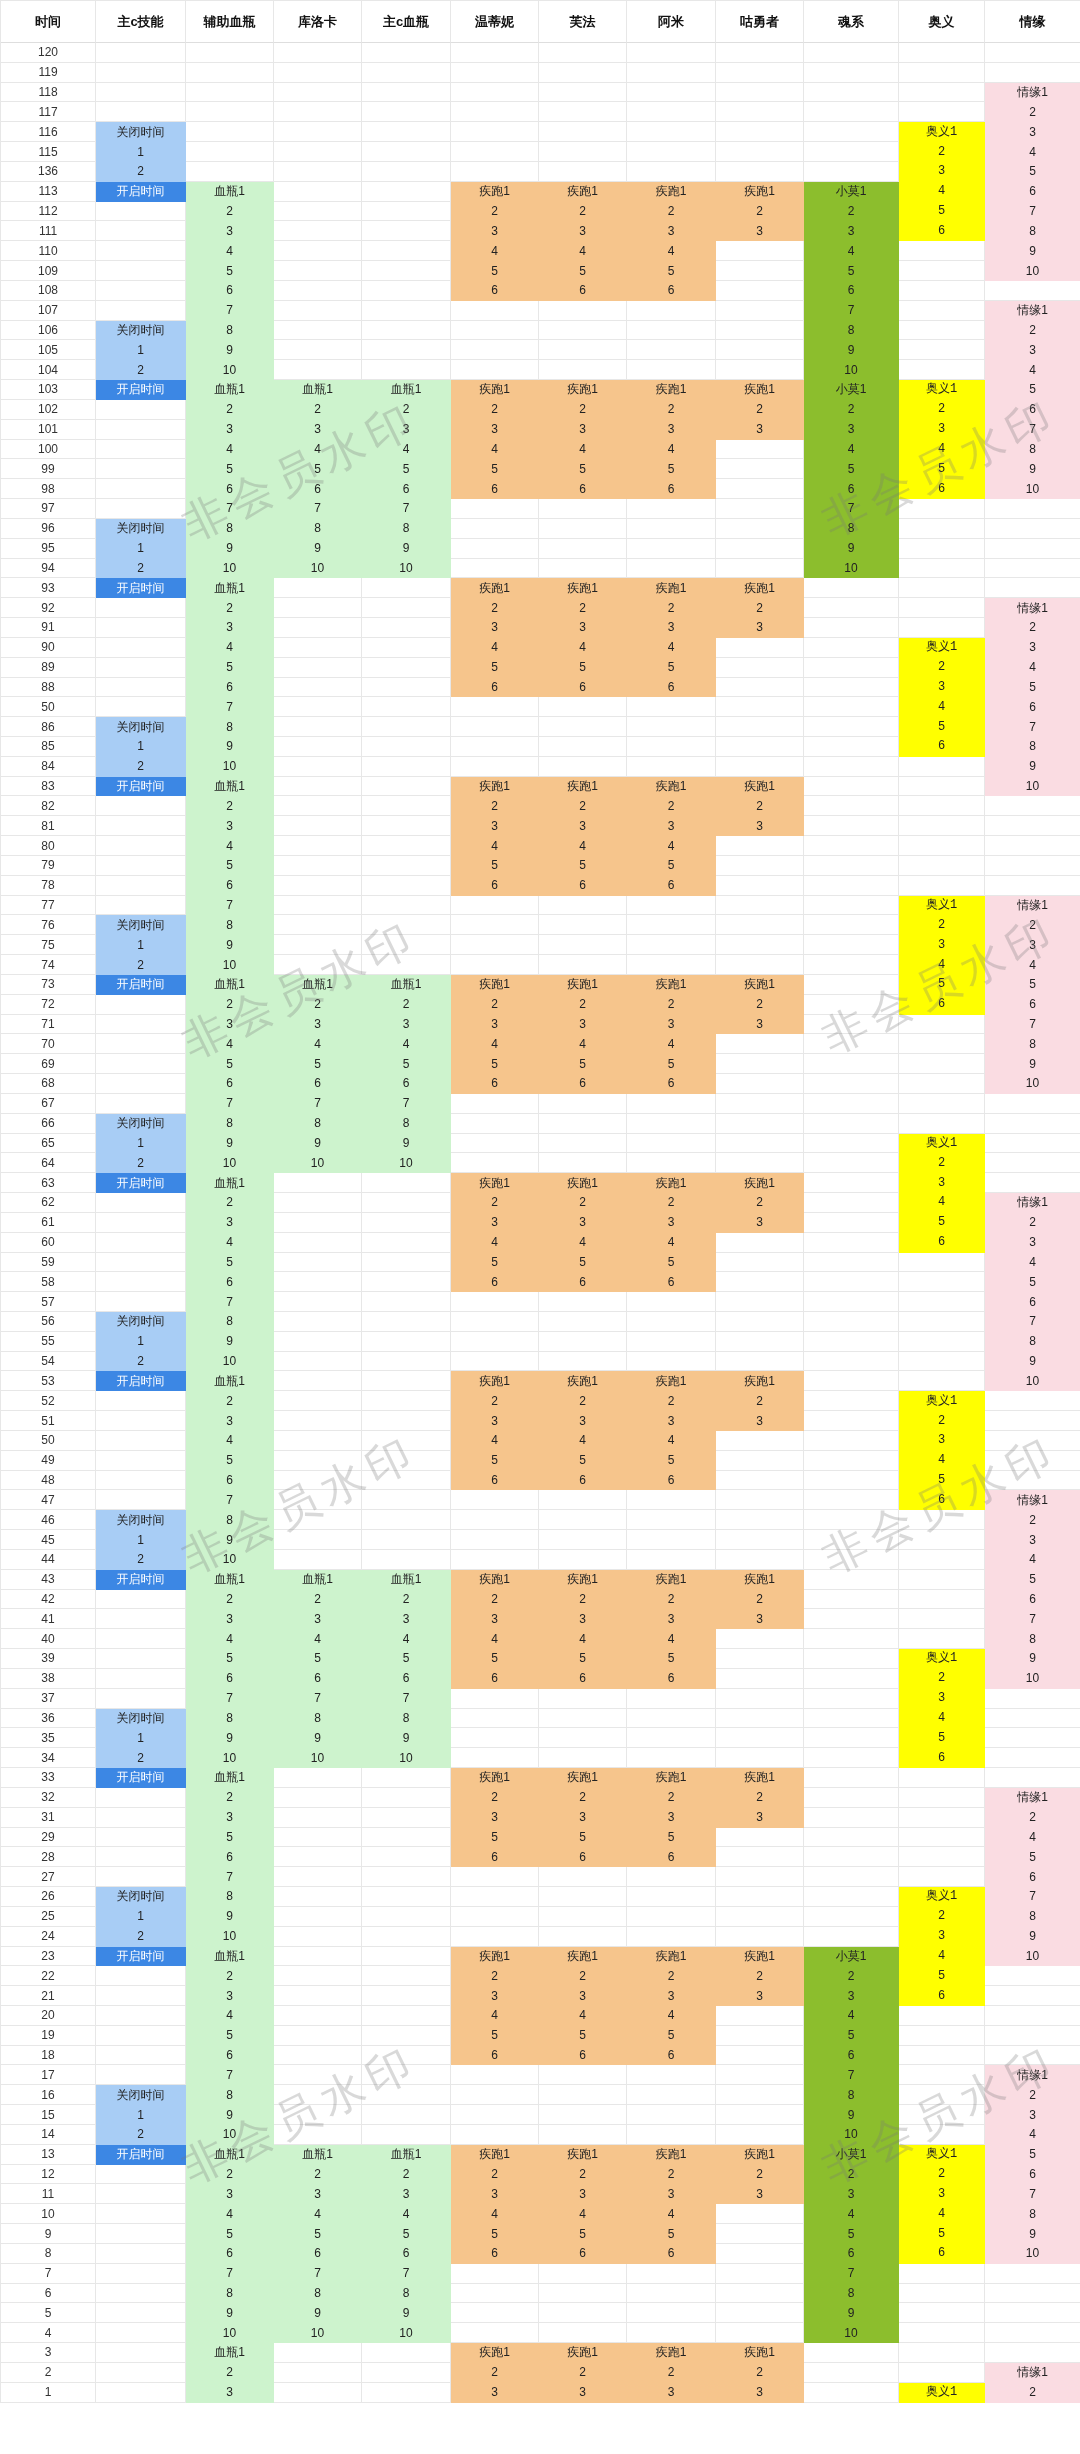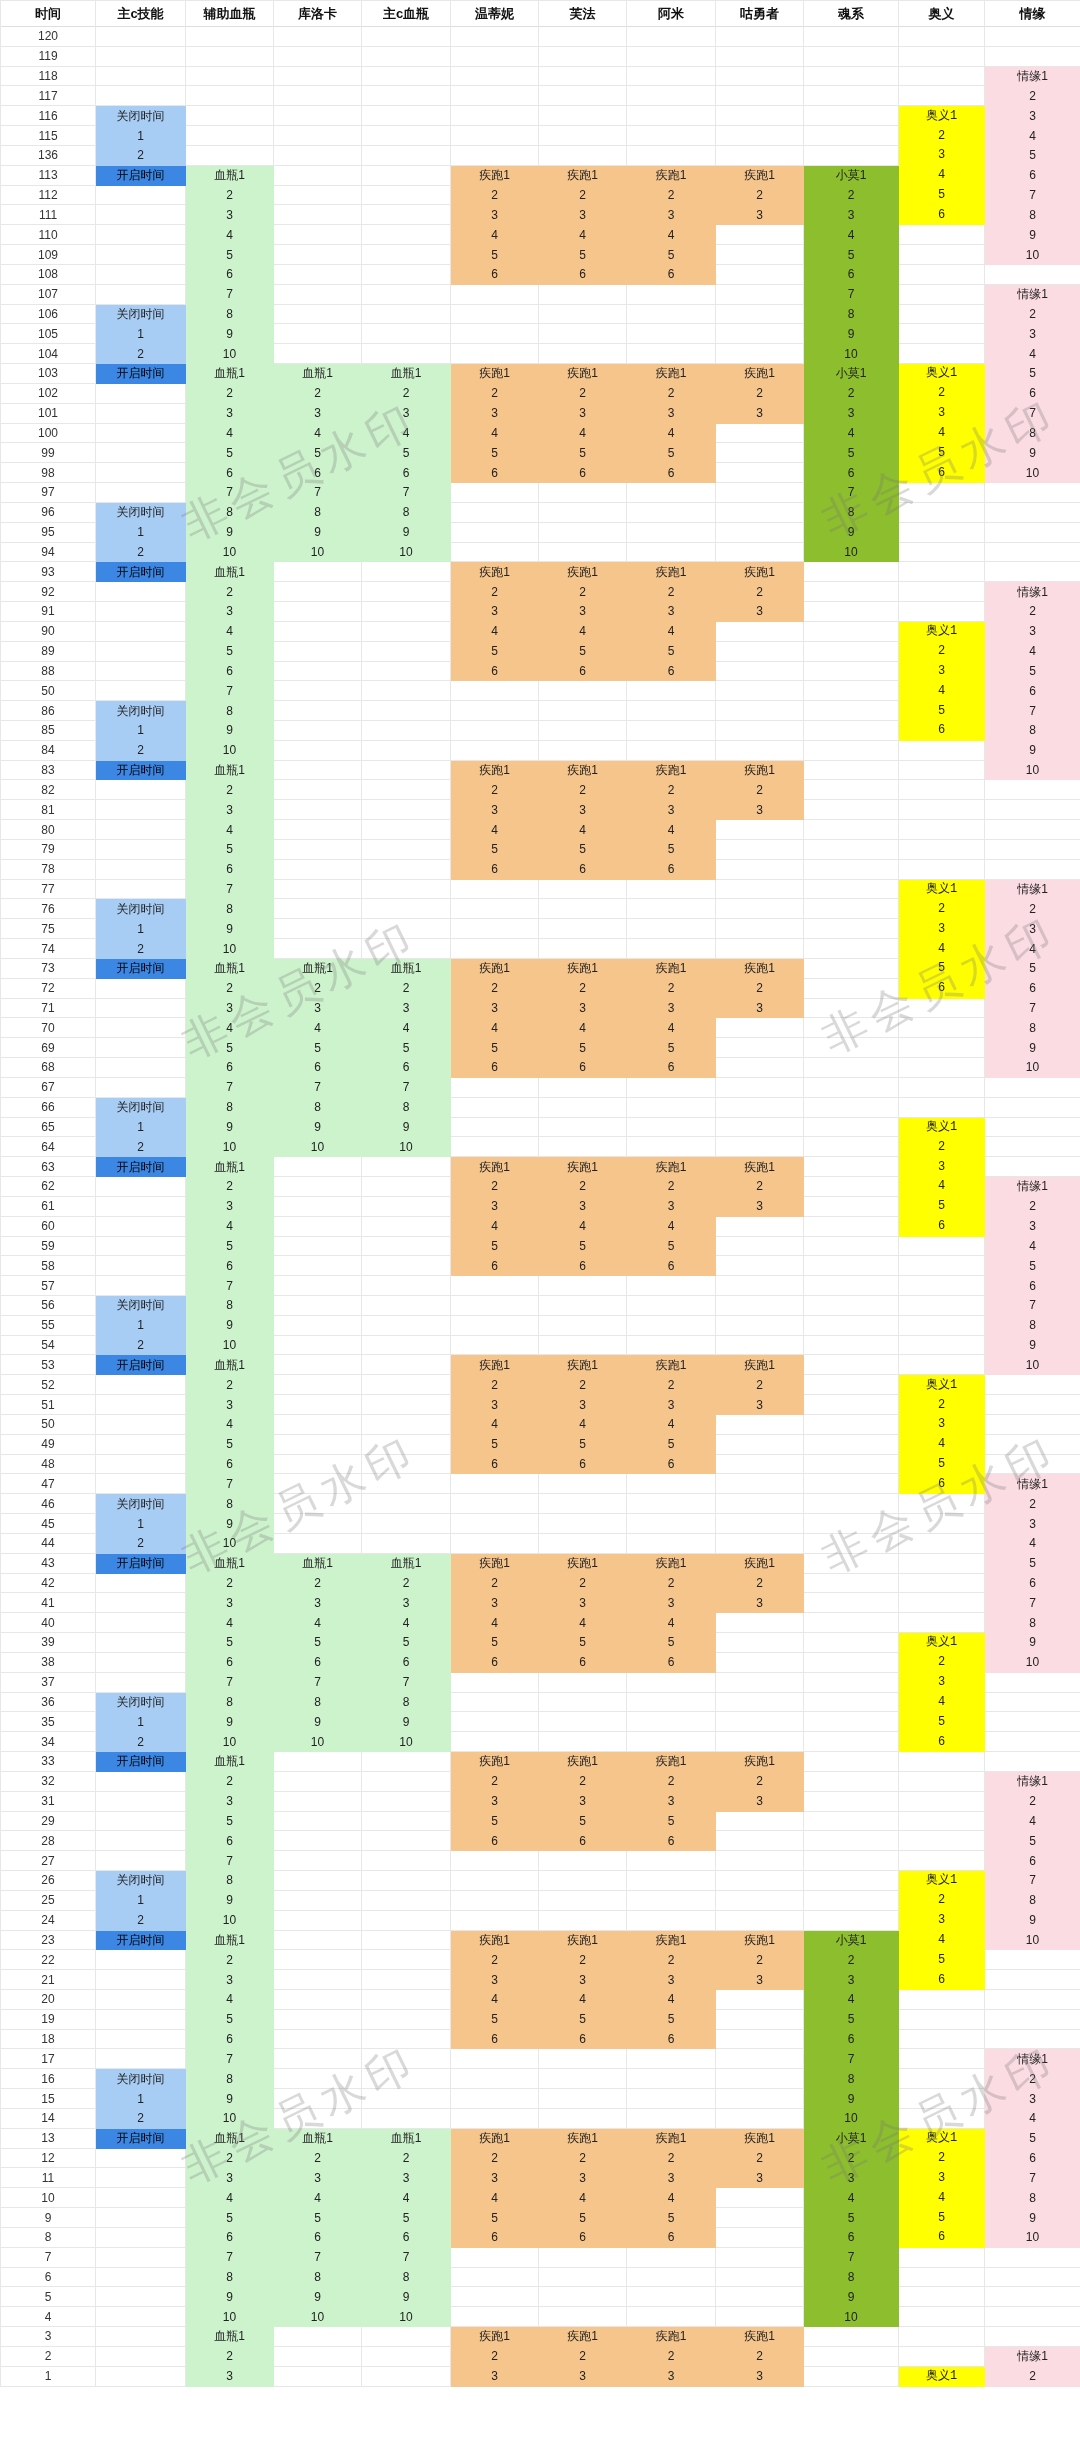--- a/index.html
+++ b/index.html
@@ -14,27 +14,27 @@
     border-left:1px solid var(--grid,#e7e7e7);
   }
   th,td{
     box-sizing:border-box;
     border-right:1px solid var(--grid,#e7e7e7);
     border-bottom:1px solid var(--grid,#e7e7e7);
     padding:0;text-align:center;vertical-align:middle;
     font-size:12px;line-height:1;color:#222;
     overflow:hidden;white-space:nowrap;
   }
-  thead tr{height:26px;}
+  thead tr{height:42px;}
   thead th{font-size:13px;font-weight:700;color:#111;border-bottom-color:#dedede;}
   tbody tr{height:19.83px;}
   td:first-child{color:#333;}
   
   .c-close{background:var(--light-blue);border-right-color:var(--light-blue);border-bottom-color:var(--light-blue);}
-  .c-open{background:var(--dark-blue);border-right-color:var(--dark-blue);border-bottom-color:var(--dark-blue);color:#000000;}
+  .c-open{background:var(--dark-blue);border-right-color:var(--dark-blue);border-bottom-color:var(--dark-blue);color:#ffffff;}
   .c-potion{background:var(--green);border-right-color:var(--green);border-bottom-color:var(--green);}
   .c-sprint{background:var(--orange);border-right-color:var(--orange);border-bottom-color:var(--orange);}
   .c-soul{background:var(--olive);border-right-color:var(--olive);border-bottom-color:var(--olive);}
   .c-ult{background:var(--yellow);border-right-color:var(--yellow);border-bottom-color:var(--yellow);font-family:Liberation Mono, monospace;}
   .c-bond{background:var(--pink);border-right-color:var(--pink);border-bottom-color:var(--pink);}
   .watermark-layer{position:absolute;left:0;top:0;width:1080px;height:2454px;z-index:5;pointer-events:none;overflow:hidden;}
   .wm{
     position:absolute;transform:translate(-50%,-50%) rotate(-26deg);
     font-size:44px;letter-spacing:7px;white-space:nowrap;
     color:var(--watermark,rgba(120,120,120,0.28));

